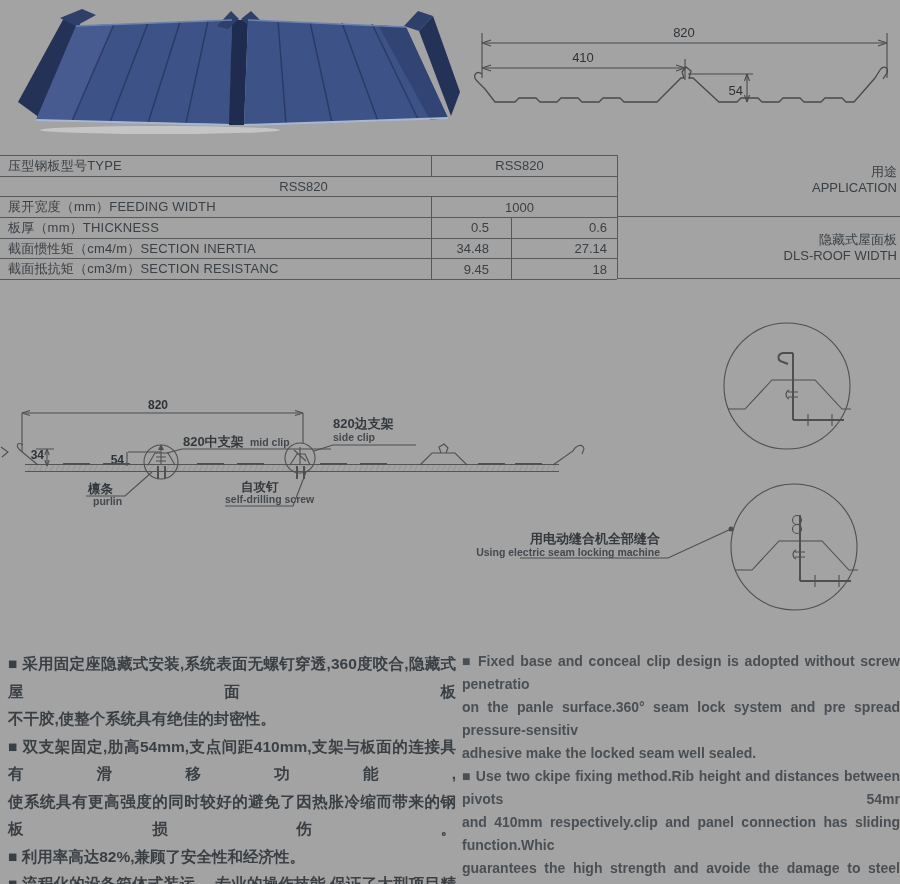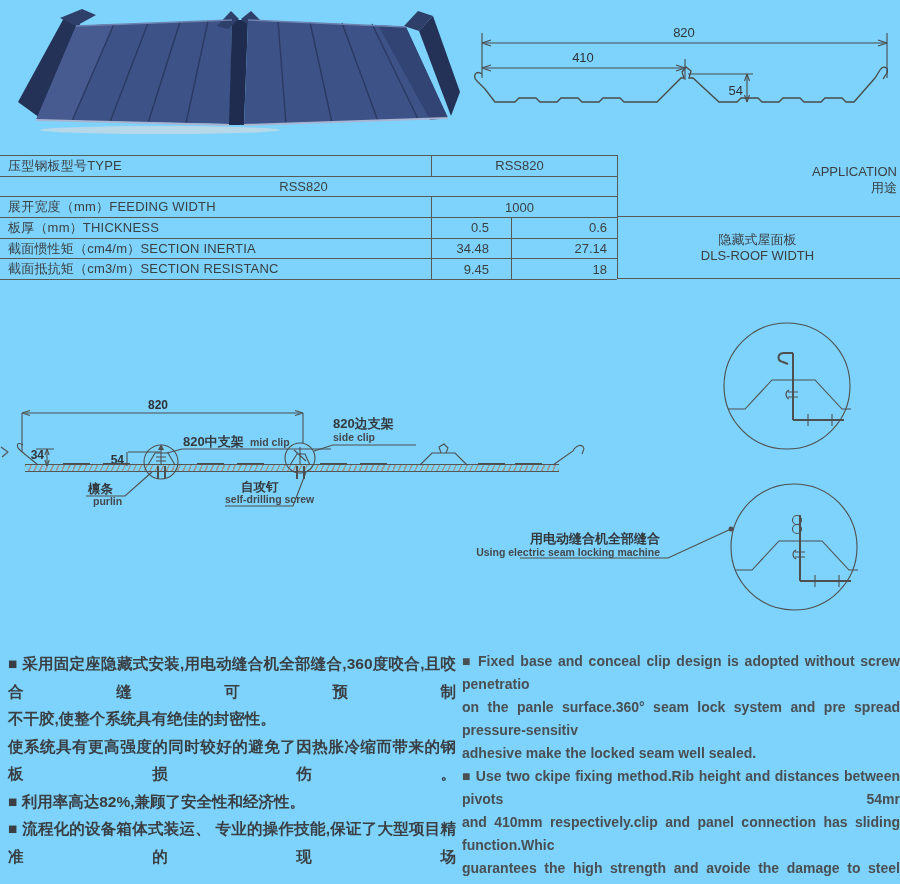--- a/index.html
+++ b/index.html
@@ -1,16 +1,16 @@
 <!DOCTYPE html>
 <html><head>
 <meta charset="utf-8">
 <style>
   html,body{margin:0;padding:0;background:#fff;}
-  #page{position:relative;width:900px;height:884px;background:#7dd3fc;overflow:hidden;
+  #page{position:relative;width:900px;height:884px;background:#a3a3a3;overflow:hidden;
         font-family:"Liberation Sans","DejaVu Sans",sans-serif;color:#3a3f44;}
   svg{position:absolute;overflow:visible;}
   svg text{font-family:"Liberation Sans","DejaVu Sans",sans-serif;fill:#33383c;}
 
   
   .photo{left:10px;top:4px;}
 
   
   .profile{left:460px;top:0px;}
   .dim{stroke:#4a4a4a;stroke-width:1.1;fill:none;}
@@ -20,21 +20,21 @@
   
   .spec{position:absolute;left:0;top:155px;width:900px;height:125px;font-size:13px;color:#3b4045;}
   .spec-main{position:absolute;left:0;top:0;width:617px;border-top:1px solid #585858;box-sizing:border-box;}
   .spec-row{position:relative;height:20.7px;border-bottom:1px solid #585858;display:flex;align-items:center;box-sizing:border-box;}
   .spec-label{width:432px;height:100%;border-right:1px solid #585858;display:flex;align-items:center;padding-left:8px;box-sizing:border-box;letter-spacing:.2px;}
   .v-span{flex:1;text-align:center;padding-right:10px;}
   .v1{width:80px;height:100%;border-right:1px solid #585858;display:flex;align-items:center;justify-content:flex-end;padding-right:22px;box-sizing:border-box;}
   .v2{flex:1;text-align:right;padding-right:10px;}
   .spec-side{position:absolute;left:617px;top:0;width:283px;height:124px;border-left:1px solid #585858;box-sizing:border-box;}
   .side-a{height:62px;border-bottom:1px solid #585858;box-sizing:border-box;text-align:right;padding:9px 3px 0 0;line-height:16px;}
-  .side-b{height:62px;border-bottom:1px solid #585858;box-sizing:border-box;text-align:center;padding:15px 3px 0 0;line-height:16px;}
+  .side-b{height:62px;border-bottom:1px solid #585858;box-sizing:border-box;text-align:right;padding:15px 3px 0 0;line-height:16px;}
 
   
   .strip{position:absolute;left:25px;top:464px;width:534px;height:6px;
          border-top:1.3px solid #555;border-bottom:1.3px solid #555;
          background:repeating-linear-gradient(115deg,#9a9a9a 0 1.5px,transparent 1.5px 5px);}
 
   
   .diagrams{left:0;top:300px;}
   .ln{stroke:#4f4f4f;stroke-width:1.1;fill:none;}
   .ln2{stroke:#4f4f4f;stroke-width:2;fill:none;}
@@ -113,22 +113,22 @@
         <div class="v2">27.14</div>
       </div>
       <div class="spec-row">
         <div class="spec-label">截面抵抗矩（cm3/m）SECTION RESISTANC</div>
         <div class="v1">9.45</div>
         <div class="v2">18</div>
       </div>
     </div>
     <div class="spec-side">
       <div class="side-a">
+        <div>用途</div>
         <div>APPLICATION</div>
-        <div>用途</div>
       </div>
       <div class="side-b">
         <div>隐藏式屋面板</div>
         <div>DLS-ROOF WIDTH</div>
       </div>
     </div>
   </div>
 
   <div class="strip"></div>
 
@@ -198,22 +198,23 @@
       <path class="ln" d="M815 275 V287 M839 275 V287" stroke-width="1.5"></path>
     </g>
 
     <text class="lbl-zh" x="660" y="243" text-anchor="end">用电动缝合机全部缝合</text>
     <text class="lbl-en" x="660" y="256" text-anchor="end">Using electric seam locking machine</text>
     <path class="ln" d="M520 258 H668 L731 229"></path>
     <circle cx="731" cy="229" r="2.5" fill="#4f4f4f"></circle>
   </svg>
 
   <div class="features feat-zh" style="position:absolute;">
-    <div class="fline j">■ 采用固定座隐藏式安装,用电动缝合机全部缝合,360度咬合,且咬合缝可预制</div>
+    <div class="fline j">■ 采用固定座隐藏式安装,系统表面无螺钉穿透,360度咬合,隐藏式屋面板</div>
     <div class="fline">不干胶,使整个系统具有绝佳的封密性。</div>
+    <div class="fline j">■ 双支架固定,肋高54mm,支点间距410mm,支架与板面的连接具有滑移功能,</div>
     <div class="fline j">使系统具有更高强度的同时较好的避免了因热胀冷缩而带来的钢板损伤。</div>
     <div class="fline">■ 利用率高达82%,兼顾了安全性和经济性。</div>
     <div class="fline j">■ 流程化的设备箱体式装运、 专业的操作技能,保证了大型项目精准的现场</div>
 
   </div>
 
   <div class="features feat-en" style="position:absolute;">
     <div class="fline j">■ Fixed base and conceal clip design is adopted without screw penetratio</div>
     <div class="fline j">on the panle surface.360° seam lock system and pre spread pressure-sensitiv</div>
     <div class="fline">adhesive make the locked seam well sealed.</div>

